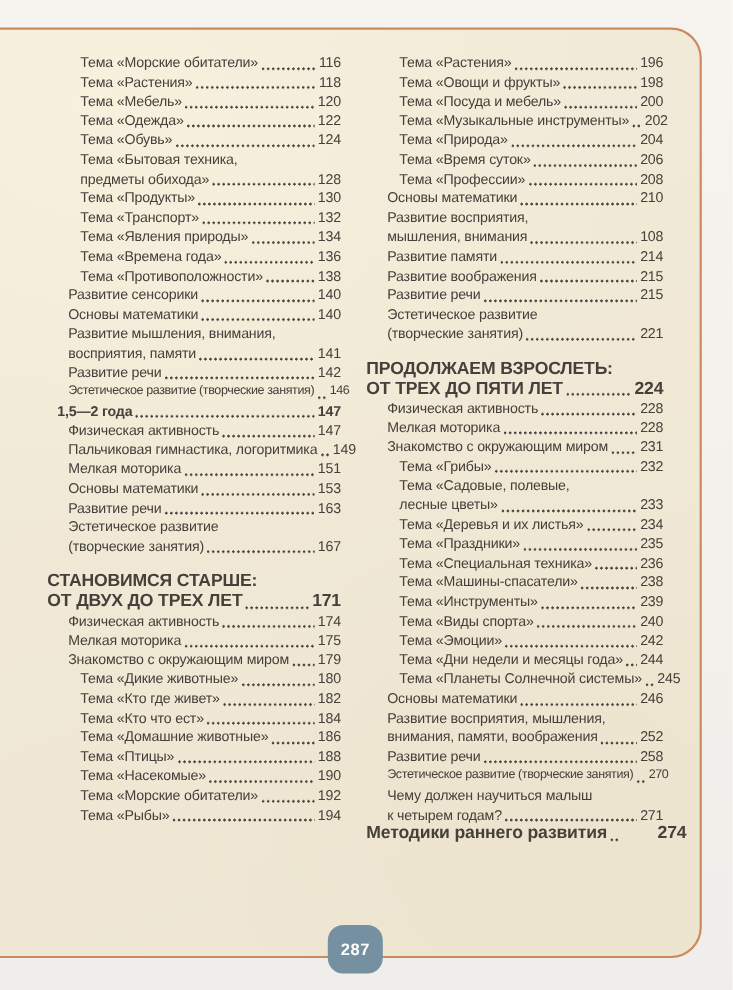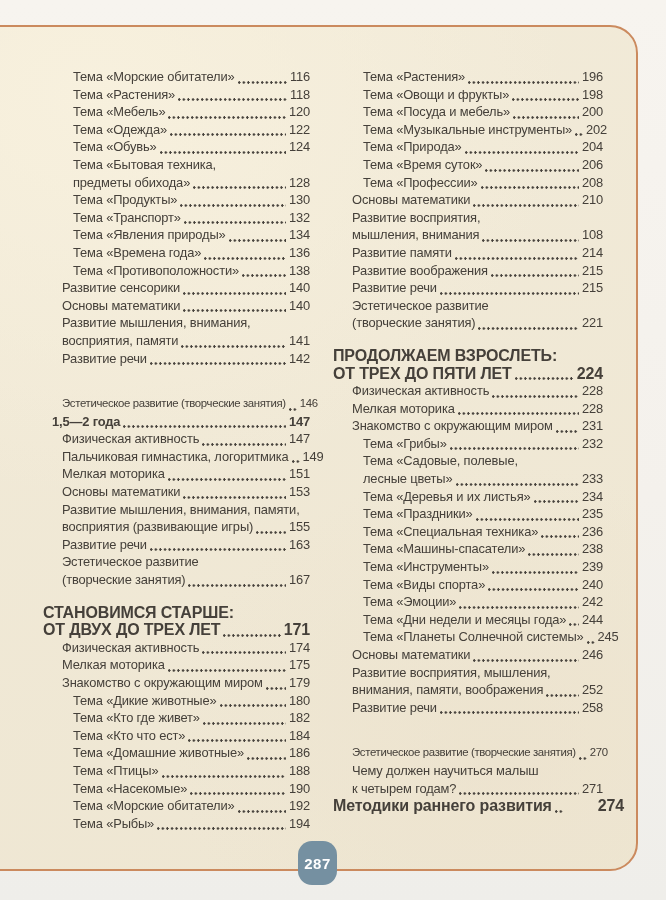--- a/index.html
+++ b/index.html
@@ -11,43 +11,43 @@
   }
   .frame{
     position:absolute;left:-34px;top:25px;width:672px;height:846px;
     box-sizing:border-box;
     border:2px solid #cb8a5e;border-radius:28px;
     background:
       radial-gradient(120% 80% at 18% 8%, rgba(248,241,222,.9) 0%, rgba(248,241,222,0) 60%),
       radial-gradient(90% 60% at 80% 85%, rgba(236,226,205,.7) 0%, rgba(236,226,205,0) 55%),
       linear-gradient(160deg,#f2ebd9 0%,#eee6d2 100%);
   }
-  .col{position:absolute;top:68px;font-size:12.9px;line-height:17.6px;letter-spacing:-0.15px;}
+  .col{position:absolute;top:48px;font-size:12.9px;line-height:17.6px;letter-spacing:-0.15px;}
   #colL{left:43px;width:267px;}
   #colR{left:333px;width:270px;}
   .entry{margin:0;}
   .entry.gap{margin-top:15px;}
   .line{display:flex;align-items:baseline;}
   .t{white-space:nowrap;}
   .entry.tema{padding-left:30px;}
   .entry.item{padding-left:19px;}
   .entry.boldsub{padding-left:9px;font-weight:700;}
   .entry.heading{padding-left:0;font-weight:700;font-size:16px;}
-  .entry.cond{font-size:11.4px;letter-spacing:-0.35px;margin-top:28px;}
+  .entry.cond{font-size:11.4px;letter-spacing:-0.35px;}
   .dots{
     flex:1 1 0;min-width:8px;align-self:flex-end;height:3px;
     margin:0 1px 2px 3px;
     background-image:radial-gradient(circle at 1.2px 1.5px,#46413b 1.05px,rgba(0,0,0,0) 1.35px);
     background-size:4.6px 3px;background-repeat:repeat-x;background-position:left bottom;
   }
   .pg{padding-left:2px;}
   .entry.heading .pg,.entry.boldsub .pg{font-weight:700;}
   .pg.pb{font-weight:700 !important;margin-left:32px;}
   .badge{
-    position:absolute;left:298px;top:841px;width:39px;height:44px;
+    position:absolute;left:298px;top:841px;width:50px;height:44px;
     border-radius:14px;background:#7590a1;color:#ffffff;
     display:flex;align-items:center;justify-content:center;
     font-weight:700;font-size:15px;letter-spacing:.5px;z-index:2;
   }
 </style>
 </head>
 <body>
 
 <div class="frame"></div>
 
@@ -200,30 +200,20 @@
     </div>
     <div class="entry item">
       <div class="line">
         <span class="t">Основы математики</span>
         <span class="dots"></span>
         <span class="pg">153</span>
       </div>
     </div>
     <div class="entry item">
       <div class="line">
-        <span class="t">Развитие мышления, внимания, памяти,</span>
-      </div>
-      <div class="line">
-        <span class="t">восприятия (развивающие игры)</span>
-        <span class="dots"></span>
-        <span class="pg">155</span>
-      </div>
-    </div>
-    <div class="entry item">
-      <div class="line">
         <span class="t">Развитие речи</span>
         <span class="dots"></span>
         <span class="pg">163</span>
       </div>
     </div>
     <div class="entry item">
       <div class="line">
         <span class="t">Эстетическое развитие</span>
       </div>
       <div class="line">

